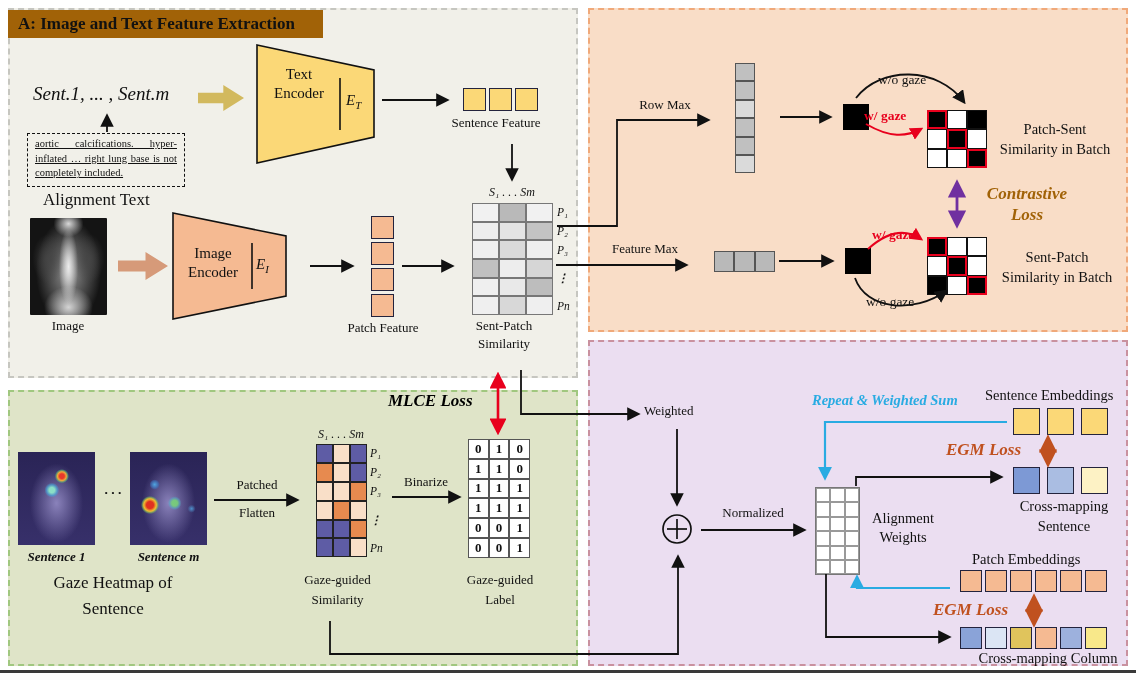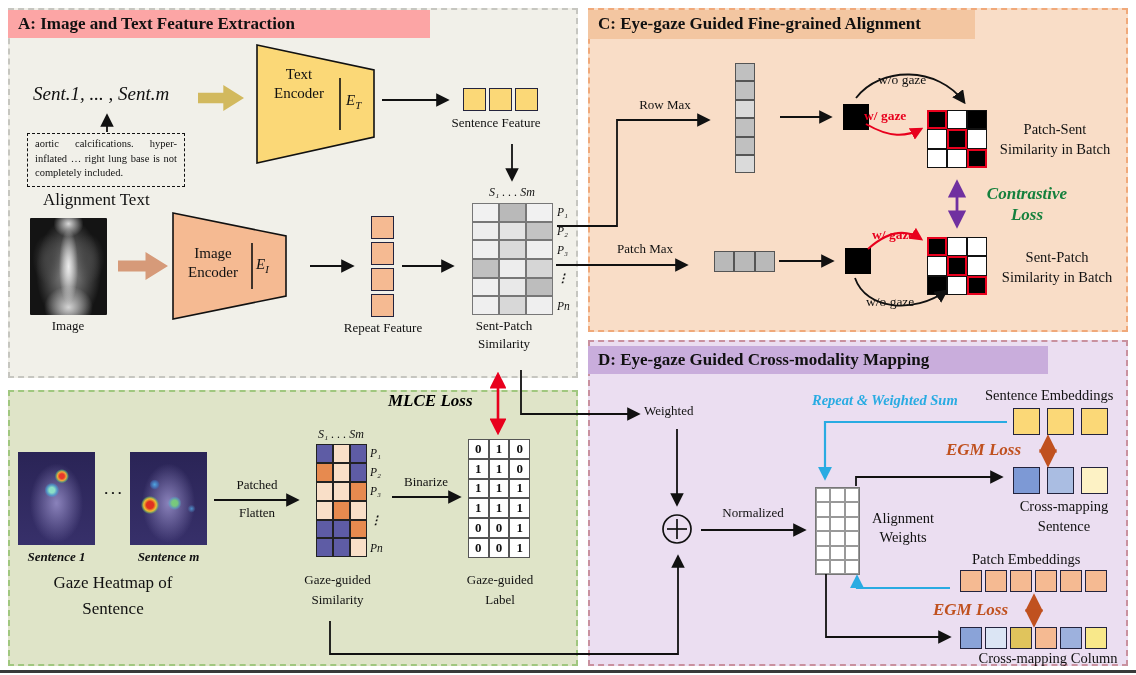--- a/index.html
+++ b/index.html
@@ -4,21 +4,21 @@
 <style>
   html,body{margin:0;padding:0;background:#fff;}
   .canvas{position:relative;width:1136px;height:675px;background:#fff;overflow:hidden;
           font-family:"Liberation Serif","DejaVu Serif",serif;color:#111;}
   .panel{position:absolute;border:2px dashed;box-sizing:border-box;}
   #panelA{left:8px;top:8px;width:570px;height:370px;background:#f1f0e9;border-color:#c6c6c0;}
   #panelB{left:8px;top:390px;width:570px;height:276px;background:#dfe4c8;border-color:#a0c77f;}
   #panelC{left:588px;top:8px;width:540px;height:324px;background:#f9ddc7;border-color:#f0a97a;}
   #panelD{left:588px;top:340px;width:540px;height:326px;background:#ebdef1;border-color:#c9919f;}
   .band{position:absolute;font-weight:bold;font-size:17px;line-height:28px;padding-left:10px;box-sizing:border-box;}
-  #bandA{left:8px;top:10px;width:422px;height:28px;background:#fca5a5;}
+  #bandA{left:8px;top:10px;width:315px;height:28px;background:#a16207;}
   #bandB{left:8px;top:396px;width:302px;height:29px;background:#b5cda1;}
   #bandC{left:588px;top:10px;width:387px;height:29px;background:#f3c6a1;}
   #bandD{left:588px;top:346px;width:460px;height:28px;background:#c9addc;}
   .txt{position:absolute;white-space:nowrap;}
   .ctr{text-align:center;}
   .b{font-weight:bold;} .i{font-style:italic;}
   sub{font-size:72%;}
   
   .grid{position:absolute;display:grid;}
   .grid .cell{box-sizing:border-box;display:flex;align-items:center;justify-content:center;
@@ -48,21 +48,21 @@
   #dPatchEmb{left:960px;top:570px;grid-template-columns:repeat(6,22px);grid-auto-rows:22px;gap:3px;}
   #dCrossPatch{left:960px;top:627px;grid-template-columns:repeat(6,22px);grid-auto-rows:22px;gap:3px;}
   .blacksq{position:absolute;width:26px;height:26px;background:#000;}
   
   .rlcol{position:absolute;display:flex;flex-direction:column;font-style:italic;font-size:11.5px;}
   .rlcol div{display:flex;align-items:center;}
   #rlA{left:557px;top:203px;} #rlA div{height:18.7px;} #rlA div.dbl{height:37.4px;}
   #rlB{left:370px;top:444px;} #rlB div{height:18.9px;} #rlB div.dbl{height:37.8px;}
   
   #diagBox{position:absolute;left:27px;top:133px;width:158px;height:54px;border:1.6px dashed #111;
-           box-sizing:border-box;padding:3px 7px;font-size:10.5px;line-height:1.4;text-align:justify;white-space:normal;}
+           box-sizing:border-box;padding:3px 7px;font-size:10.5px;line-height:1.4;text-align:justify;white-space:normal;text-decoration:underline;}
   
   .ximg{position:absolute;border-radius:1px;}
   #xray{left:30px;top:218px;width:77px;height:97px;background-color:#141414;
     background-image:
       radial-gradient(ellipse 26% 18% at 50% 6%, #d8d8d8, rgba(216,216,216,0) 75%),
       radial-gradient(ellipse 16% 50% at 50% 50%, #ececec, rgba(227,227,227,0) 78%),
       radial-gradient(ellipse 44% 30% at 50% 92%, #d4d4d4, rgba(207,207,207,0) 72%),
       radial-gradient(ellipse 26% 32% at 24% 42%, rgba(70,70,70,.9), rgba(70,70,70,0) 80%),
       radial-gradient(ellipse 26% 32% at 76% 42%, rgba(70,70,70,.9), rgba(70,70,70,0) 80%),
       radial-gradient(ellipse 48% 62% at 50% 55%, #969696, rgba(138,138,138,0) 88%);}
@@ -96,22 +96,20 @@
 <body>
 
 <div class="canvas">
 
   <div class="panel" id="panelA"></div>
   <div class="panel" id="panelB"></div>
   <div class="panel" id="panelC"></div>
   <div class="panel" id="panelD"></div>
 
   <div class="band" id="bandA">A: Image and Text Feature Extraction</div>
-  <div class="band" id="bandC">C: Eye-gaze Guided Fine-grained Alignment</div>
-  <div class="band" id="bandD">D: Eye-gaze Guided Cross-modality Mapping</div>
 
   <div class="txt i f19" style="left:33px;top:83px;">Sent.1, ... , Sent.m</div>
   <div id="diagBox">aortic calcifications. hyper-inflated … right lung base is not completely included.</div>
   <div class="txt f17" style="left:43px;top:190px;">Alignment Text</div>
 
   <div class="blockarrow" id="arrKhaki"></div>
   <div class="blockarrow" id="arrSalmon"></div>
 
   <svg class="trap" style="left:256px;top:44px;" width="120" height="120">
     <polygon points="1,1 118,26 118,93 1,119" fill="#fbd877" stroke="#111" stroke-width="1.6"></polygon>
@@ -142,21 +140,21 @@
 
   <div class="ximg" id="xray"></div>
   <div class="txt ctr f16" style="left:33px;top:318px;width:70px;">Image</div>
 
   <div class="grid sqrow" id="patchFeat">
       <div class="cell" style="background: rgb(245, 186, 146);"></div>
       <div class="cell" style="background: rgb(245, 186, 146);"></div>
       <div class="cell" style="background: rgb(245, 186, 146);"></div>
       <div class="cell" style="background: rgb(245, 186, 146);"></div>
     </div>
-  <div class="txt ctr f16" style="left:323px;top:320px;width:120px;">Repeat Feature</div>
+  <div class="txt ctr f16" style="left:323px;top:320px;width:120px;">Patch Feature</div>
 
   <div class="txt ctr i f12" style="left:468px;top:185px;width:88px;">S₁ . . . Sm</div>
   <div class="grid" id="matA">
       <div class="cell" style="background: rgb(241, 241, 241);"></div>
       <div class="cell" style="background: rgb(185, 185, 185);"></div>
       <div class="cell" style="background: rgb(241, 241, 241);"></div>
       <div class="cell" style="background: rgb(237, 237, 237);"></div>
       <div class="cell" style="background: rgb(227, 227, 227);"></div>
       <div class="cell" style="background: rgb(195, 195, 195);"></div>
       <div class="cell" style="background: rgb(239, 239, 239);"></div>
@@ -254,21 +252,21 @@
 
   <div class="txt ctr f16" style="left:620px;top:97px;width:90px;">Row Max</div>
   <div class="grid" id="vecRow">
       <div class="cell" style="background: rgb(192, 192, 192);"></div>
       <div class="cell" style="background: rgb(192, 192, 192);"></div>
       <div class="cell" style="background: rgb(218, 218, 218);"></div>
       <div class="cell" style="background: rgb(192, 192, 192);"></div>
       <div class="cell" style="background: rgb(192, 192, 192);"></div>
       <div class="cell" style="background: rgb(218, 218, 218);"></div>
     </div>
-  <div class="txt ctr f16" style="left:594px;top:241px;width:102px;">Patch Max</div>
+  <div class="txt ctr f16" style="left:594px;top:241px;width:102px;">Feature Max</div>
   <div class="grid" id="vecCol">
       <div class="cell" style="background: rgb(185, 185, 185);"></div>
       <div class="cell" style="background: rgb(185, 185, 185);"></div>
       <div class="cell" style="background: rgb(185, 185, 185);"></div>
     </div>
 
   <div class="blacksq" style="left:843px;top:104px;"></div>
   <div class="blacksq" style="left:845px;top:248px;"></div>
 
   <div class="grid" id="batch1">
@@ -298,21 +296,21 @@
   <div class="txt f14 b" style="left:864px;top:108px;color:#e8001d;">w/ gaze</div>
   <div class="txt f14 b" style="left:872px;top:227px;color:#e8001d;">w/ gaze</div>
   <div class="txt f14" style="left:866px;top:294px;">w/o gaze</div>
 
   <div class="txt ctr f145" style="left:990px;top:119px;width:130px;white-space:normal;line-height:1.4;">
     <span>Patch-Sent</span><br><span>Similarity in Batch</span>
   </div>
   <div class="txt ctr f145" style="left:990px;top:247px;width:134px;white-space:normal;line-height:1.4;">
     <span>Sent-Patch</span><br><span>Similarity in Batch</span>
   </div>
-  <div class="txt ctr b i f17" style="left:972px;top:183px;width:110px;white-space:normal;line-height:1.25;color:#15803d;">
+  <div class="txt ctr b i f17" style="left:972px;top:183px;width:110px;white-space:normal;line-height:1.25;color:#a16207;">
     <span>Contrastive</span><br><span>Loss</span>
   </div>
 
   <div class="txt f16" style="left:644px;top:403px;text-align:right;">Weighted</div>
   <div class="txt ctr f16" style="left:703px;top:505px;width:100px;">Normalized</div>
   <div class="grid" id="alignGrid">
       <div class="cell" style="background: rgb(255, 255, 255);"></div>
       <div class="cell" style="background: rgb(255, 255, 255);"></div>
       <div class="cell" style="background: rgb(255, 255, 255);"></div>
       <div class="cell" style="background: rgb(255, 255, 255);"></div>

